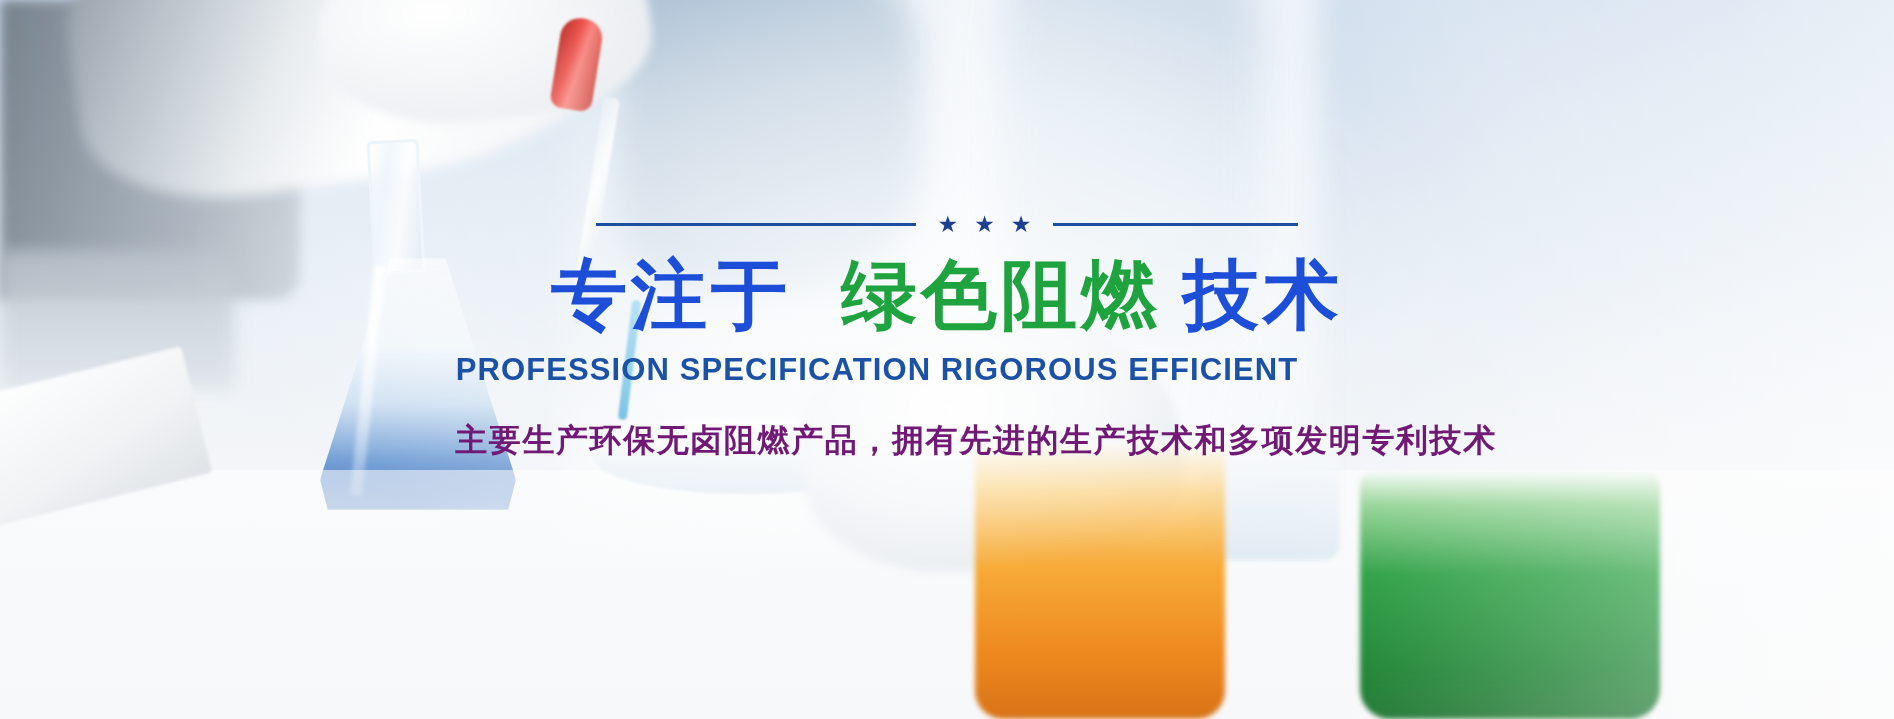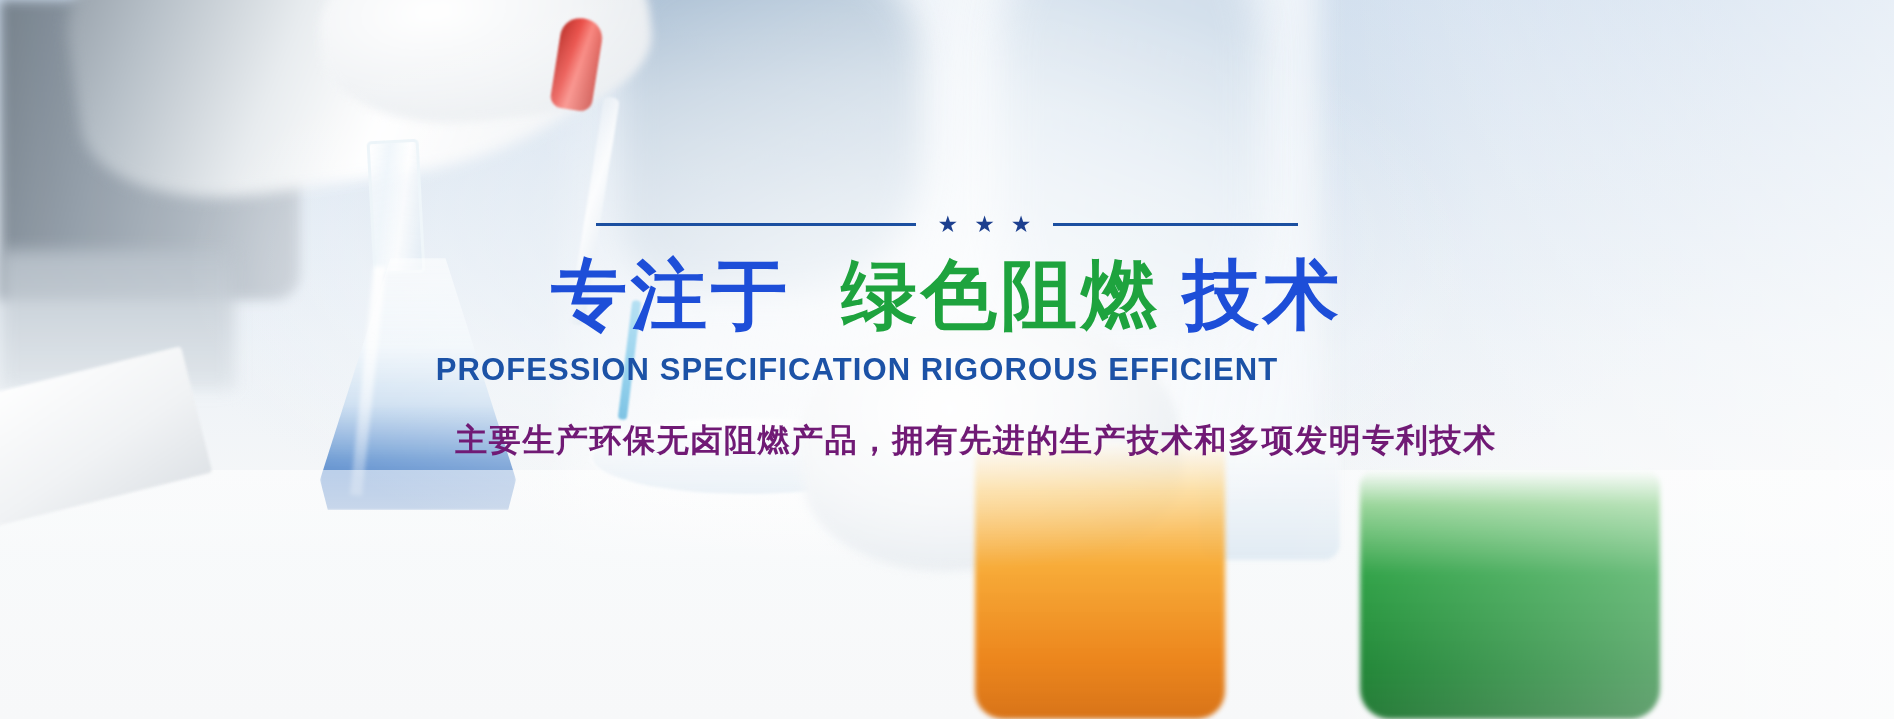--- a/index.html
+++ b/index.html
@@ -285,20 +285,21 @@
 
   .subtitle-en {
     position: absolute;
     left: 0;
     top: 352px;
     width: 1714px;
     color: #1c52a6;
     font-size: 31px;
     font-weight: bold;
     letter-spacing: 1.1px;
+    padding-left: 20px;
   }
 
   .subtitle-cn {
     position: absolute;
     left: 0;
     top: 419px;
     width: 1894px;
     color: #701a75;
     font-size: 32px;
     font-weight: bold;

